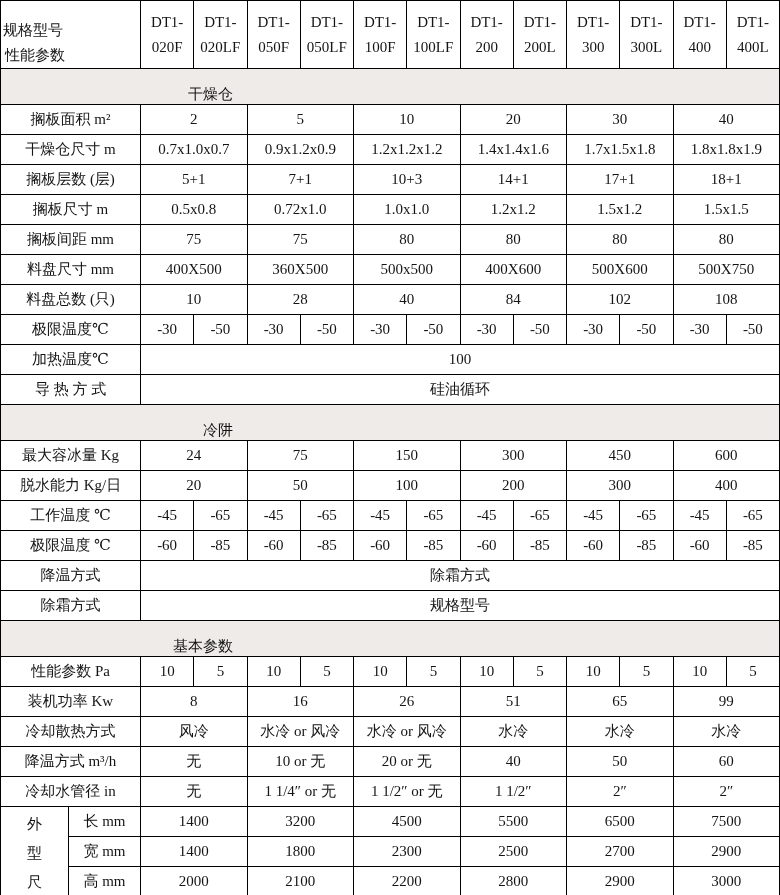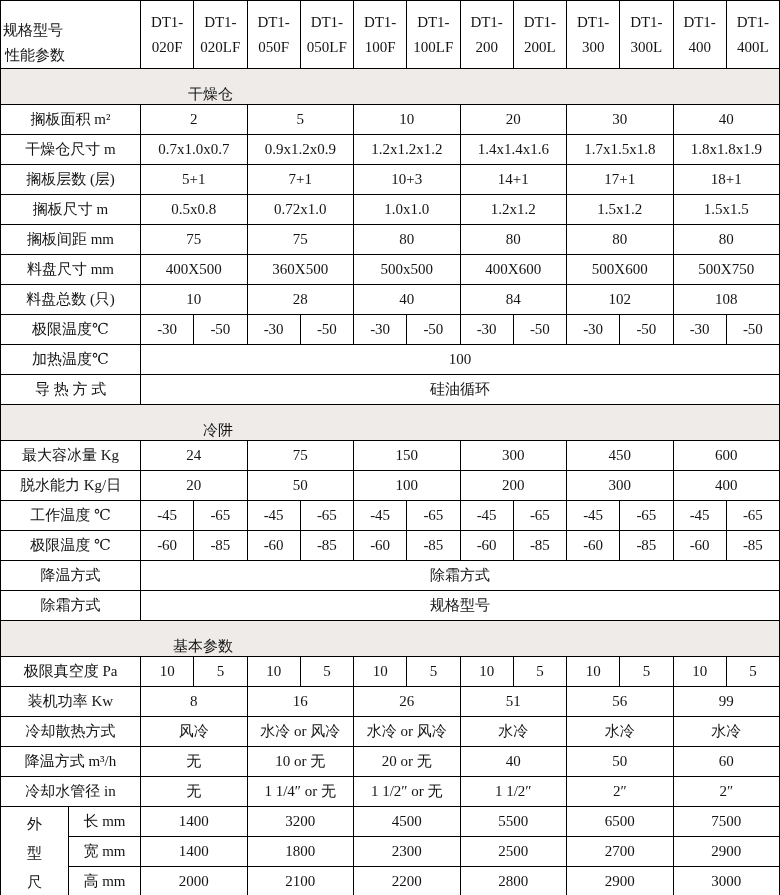--- a/index.html
+++ b/index.html
@@ -250,41 +250,41 @@
       <tr>
         <td class="lab-left" colspan="2">除霜方式</td>
         <td class="span-val" colspan="12">规格型号</td>
       </tr>
       <tr class="row-section">
         <td class="section-cell" colspan="14">
           <div class="section-label">基本参数</div>
         </td>
       </tr>
       <tr>
-        <td class="lab-left" colspan="2">极限真空度 Pa</td>
+        <td class="lab-left" colspan="2">性能参数 Pa</td>
         <td class="value-cell" colspan="1">10</td>
         <td class="value-cell" colspan="1">5</td>
         <td class="value-cell" colspan="1">10</td>
         <td class="value-cell" colspan="1">5</td>
         <td class="value-cell" colspan="1">10</td>
         <td class="value-cell" colspan="1">5</td>
         <td class="value-cell" colspan="1">10</td>
         <td class="value-cell" colspan="1">5</td>
         <td class="value-cell" colspan="1">10</td>
         <td class="value-cell" colspan="1">5</td>
         <td class="value-cell" colspan="1">10</td>
         <td class="value-cell" colspan="1">5</td>
       </tr>
       <tr>
         <td class="lab-left" colspan="2">装机功率 Kw</td>
         <td class="value-cell" colspan="2">8</td>
         <td class="value-cell" colspan="2">16</td>
         <td class="value-cell" colspan="2">26</td>
         <td class="value-cell" colspan="2">51</td>
-        <td class="value-cell" colspan="2">56</td>
+        <td class="value-cell" colspan="2">65</td>
         <td class="value-cell" colspan="2">99</td>
       </tr>
       <tr>
         <td class="lab-left" colspan="2">冷却散热方式</td>
         <td class="value-cell" colspan="2">风冷</td>
         <td class="value-cell" colspan="2">水冷 or 风冷</td>
         <td class="value-cell" colspan="2">水冷 or 风冷</td>
         <td class="value-cell" colspan="2">水冷</td>
         <td class="value-cell" colspan="2">水冷</td>
         <td class="value-cell" colspan="2">水冷</td>

